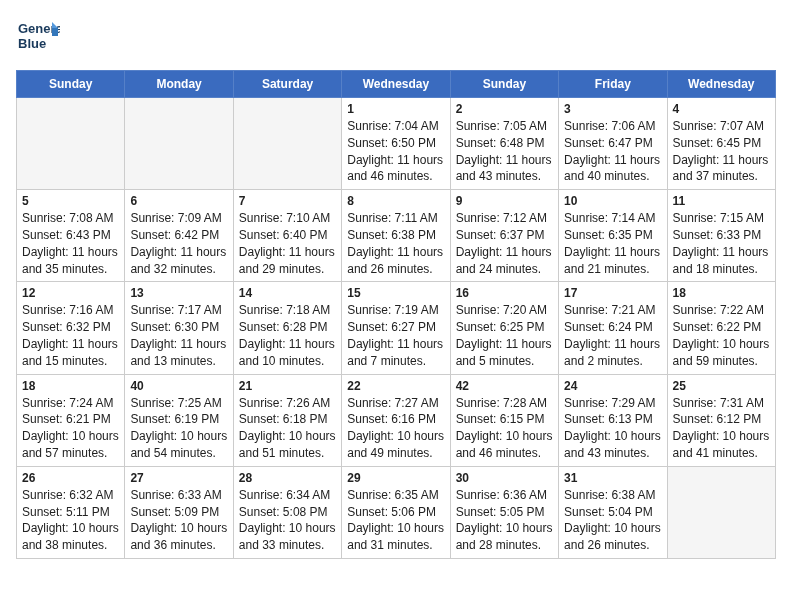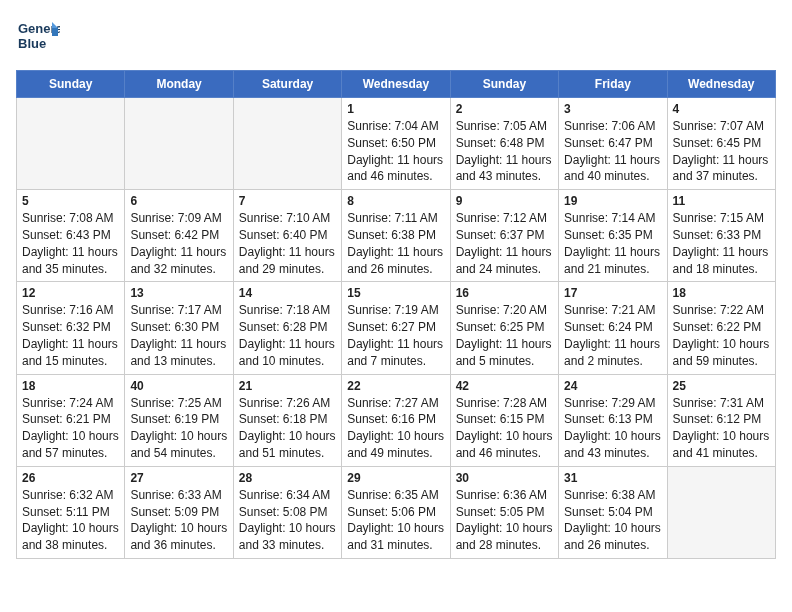--- a/index.html
+++ b/index.html
@@ -141,21 +141,21 @@
         </td>
         <td>
           <span class="day-number">8</span>
           <div class="day-info">Sunrise: 7:11 AM<br>Sunset: 6:38 PM<br>Daylight: 11 hours and 26 minutes.</div>
         </td>
         <td>
           <span class="day-number">9</span>
           <div class="day-info">Sunrise: 7:12 AM<br>Sunset: 6:37 PM<br>Daylight: 11 hours and 24 minutes.</div>
         </td>
         <td>
-          <span class="day-number">19</span>
+          <span class="day-number">10</span>
           <div class="day-info">Sunrise: 7:14 AM<br>Sunset: 6:35 PM<br>Daylight: 11 hours and 21 minutes.</div>
         </td>
         <td>
           <span class="day-number">11</span>
           <div class="day-info">Sunrise: 7:15 AM<br>Sunset: 6:33 PM<br>Daylight: 11 hours and 18 minutes.</div>
         </td>
       </tr>
       <tr>
         <td>
           <span class="day-number">12</span>

